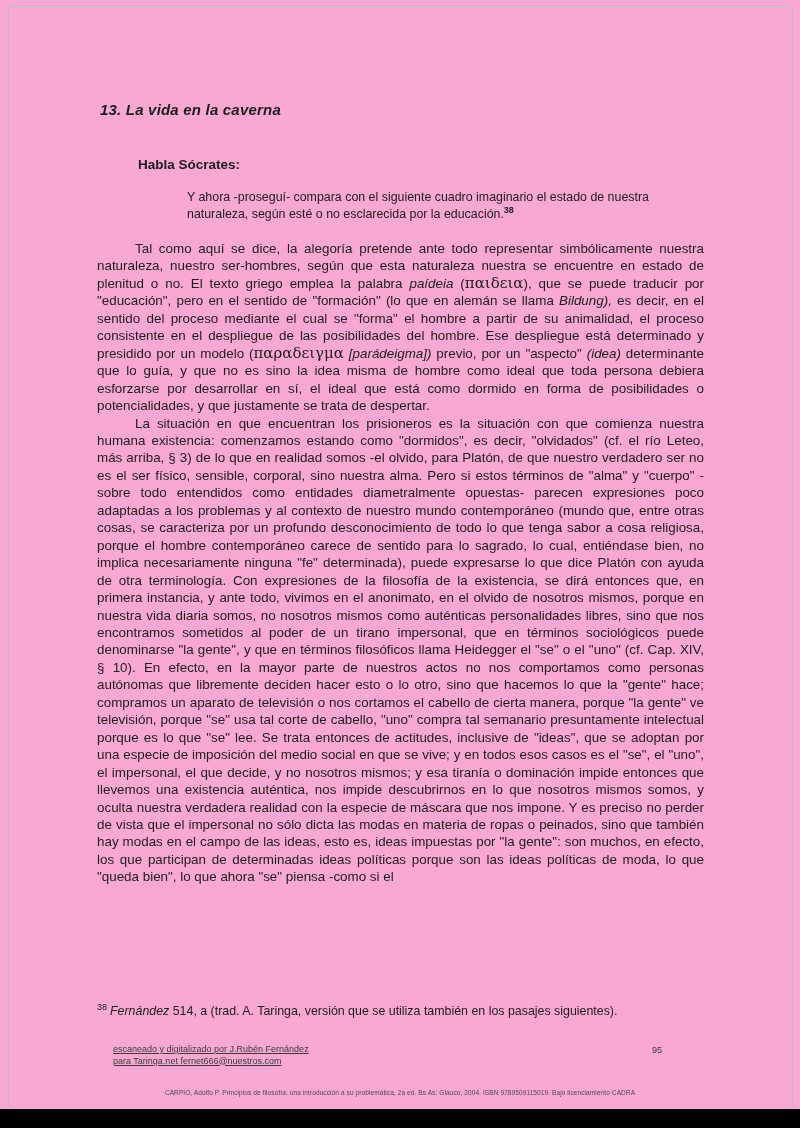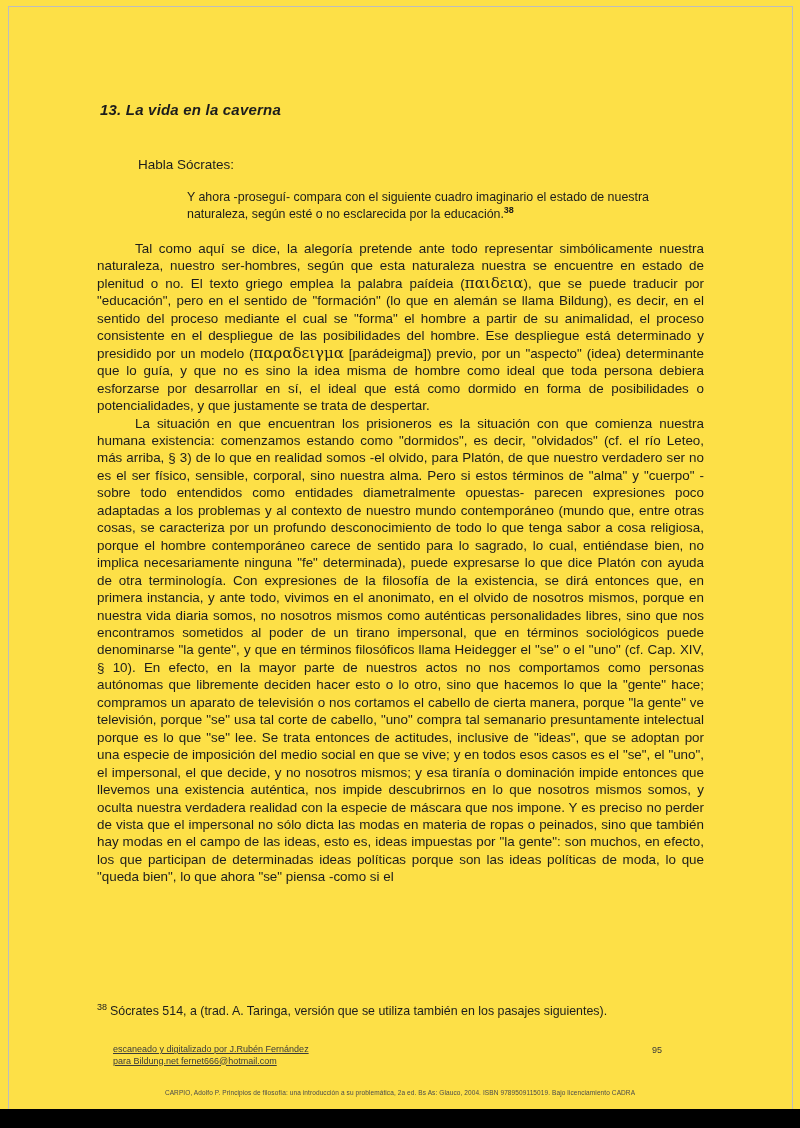--- a/index.html
+++ b/index.html
@@ -1,21 +1,21 @@
 <!DOCTYPE html>
 <html><head>
 <meta charset="utf-8">
 <style>
   * { margin: 0; padding: 0; box-sizing: border-box; }
   html, body { background: #ffffff; }
   .scan-page {
     position: relative;
     width: 800px;
     height: 1128px;
-    background: #fde047;
+    background: #f9a8d4;
     font-family: "Liberation Sans", sans-serif;
     color: #1c1c1c;
     overflow: hidden;
   }
   .page-border {
     position: absolute;
     left: 8px; top: 6px; right: 7px; bottom: 18px;
     border: 1px solid #bdbdbd;
     pointer-events: none;
   }
@@ -30,20 +30,21 @@
     left: 100px; top: 101px;
     font-size: 15px;
     font-weight: bold;
     font-style: italic;
     letter-spacing: 0.2px;
   }
   .speaker {
     position: absolute;
     left: 138px; top: 157px;
     font-size: 13.5px;
+    font-weight: bold;
   }
   .quote {
     position: absolute;
     left: 187px; top: 189px;
     width: 468px;
     font-size: 12.4px;
     line-height: 17px;
   }
   .quote sup {
     font-size: 9px;
@@ -53,21 +54,21 @@
   }
   .body-text {
     position: absolute;
     left: 97px; top: 240px;
     width: 607px;
     font-size: 13.4px;
     line-height: 17.45px;
     text-align: justify;
   }
   .body-text p { text-indent: 38px; }
-  .seg-italic { }
+  .seg-italic { font-style: italic; }
   .seg-greek { font-family: "DejaVu Serif", serif; font-size: 15px; }
   .footnote {
     position: absolute;
     left: 97px; top: 1003px;
     width: 607px;
     font-size: 12.4px;
     line-height: 16px;
   }
   .footnote sup {
     font-size: 9px;
@@ -109,25 +110,25 @@
 
   <div class="speaker">Habla Sócrates:</div>
 
   <div class="quote"><span>Y ahora -proseguí- compara con el siguiente cuadro imaginario el estado de nuestra naturaleza, según esté o no esclarecida por la educación.</span><sup>38</sup></div>
 
   <div class="body-text">
     <p><span>Tal como aquí se dice, la alegoría pretende ante todo representar simbólicamente nuestra naturaleza, nuestro ser-hombres, según que esta naturaleza nuestra se encuentre en estado de plenitud o no. El texto griego emplea la palabra </span><span class="seg-italic">paídeia</span><span> (</span><span class="seg-greek">παιδεια</span><span>), que se puede traducir por "educación", pero en el sentido de "formación" (lo que en alemán se llama </span><span class="seg-italic">Bildung),</span><span> es decir, en el sentido del proceso mediante el cual se "forma" el hombre a partir de su animalidad, el proceso consistente en el despliegue de las posibilidades del hombre. Ese despliegue está determinado y presidido por un modelo (</span><span class="seg-greek">παραδειγμα</span><span class="seg-italic"> [parádeigma])</span><span> previo, por un "aspecto" </span><span class="seg-italic">(idea)</span><span> determinante que lo guía, y que no es sino la idea misma de hombre como ideal que toda persona debiera esforzarse por desarrollar en sí, el ideal que está como dormido en forma de posibilidades o potencialidades, y que justamente se trata de despertar.</span></p>
     <p><span>La situación en que encuentran los prisioneros es la situación con que comienza nuestra humana existencia: comenzamos estando como "dormidos", es decir, "olvidados" (cf. el río Leteo, más arriba, § 3) de lo que en realidad somos -el olvido, para Platón, de que nuestro verdadero ser no es el ser físico, sensible, corporal, sino nuestra alma. Pero si estos términos de "alma" y "cuerpo" -sobre todo entendidos como entidades diametralmente opuestas- parecen expresiones poco adaptadas a los problemas y al contexto de nuestro mundo contemporáneo (mundo que, entre otras cosas, se caracteriza por un profundo desconocimiento de todo lo que tenga sabor a cosa religiosa, porque el hombre contemporáneo carece de sentido para lo sagrado, lo cual, entiéndase bien, no implica necesariamente ninguna "fe" determinada), puede expresarse lo que dice Platón con ayuda de otra terminología. Con expresiones de la filosofía de la existencia, se dirá entonces que, en primera instancia, y ante todo, vivimos en el anonimato, en el olvido de nosotros mismos, porque en nuestra vida diaria somos, no nosotros mismos como auténticas personalidades libres, sino que nos encontramos sometidos al poder de un tirano impersonal, que en términos sociológicos puede denominarse "la gente", y que en términos filosóficos llama Heidegger el "se" o el "uno" (cf. Cap. XIV, § 10). En efecto, en la mayor parte de nuestros actos no nos comportamos como personas autónomas que libremente deciden hacer esto o lo otro, sino que hacemos lo que la "gente" hace; compramos un aparato de televisión o nos cortamos el cabello de cierta manera, porque "la gente" ve televisión, porque "se" usa tal corte de cabello, "uno" compra tal semanario presuntamente intelectual porque es lo que "se" lee. Se trata entonces de actitudes, inclusive de "ideas", que se adoptan por una especie de imposición del medio social en que se vive; y en todos esos casos es el "se", el "uno", el impersonal, el que decide, y no nosotros mismos; y esa tiranía o dominación impide entonces que llevemos una existencia auténtica, nos impide descubrirnos en lo que nosotros mismos somos, y oculta nuestra verdadera realidad con la especie de máscara que nos impone. Y es preciso no perder de vista que el impersonal no sólo dicta las modas en materia de ropas o peinados, sino que también hay modas en el campo de las ideas, esto es, ideas impuestas por "la gente": son muchos, en efecto, los que participan de determinadas ideas políticas porque son las ideas políticas de moda, lo que "queda bien", lo que ahora "se" piensa -como si el</span></p>
   </div>
 
-  <div class="footnote"><sup>38</sup><span><span class="seg-italic">Sócrates</span><span> 514, a (trad. A. Taringa, versión que se utiliza también en los pasajes siguientes).</span></span></div>
+  <div class="footnote"><sup>38</sup><span><span class="seg-italic">Fernández</span><span> 514, a (trad. A. Taringa, versión que se utiliza también en los pasajes siguientes).</span></span></div>
 
   <div class="footer-credit">
     <div>escaneado y digitalizado por J.Rubén Fernández</div>
-    <div>para Bildung.net  fernet666@hotmail.com</div>
+    <div>para Taringa.net  fernet666@nuestros.com</div>
   </div>
 
   <div class="page-number">95</div>
 
   <div class="citation-line">CARPIO, Adolfo P. Principios de filosofía: una introducción a su problemática, 2a ed. Bs As: Glauco, 2004. ISBN 9789509115019. Bajo licenciamiento CADRA</div>
 
   <div class="bottom-bar"></div>
 </div>
 
 </body></html>

